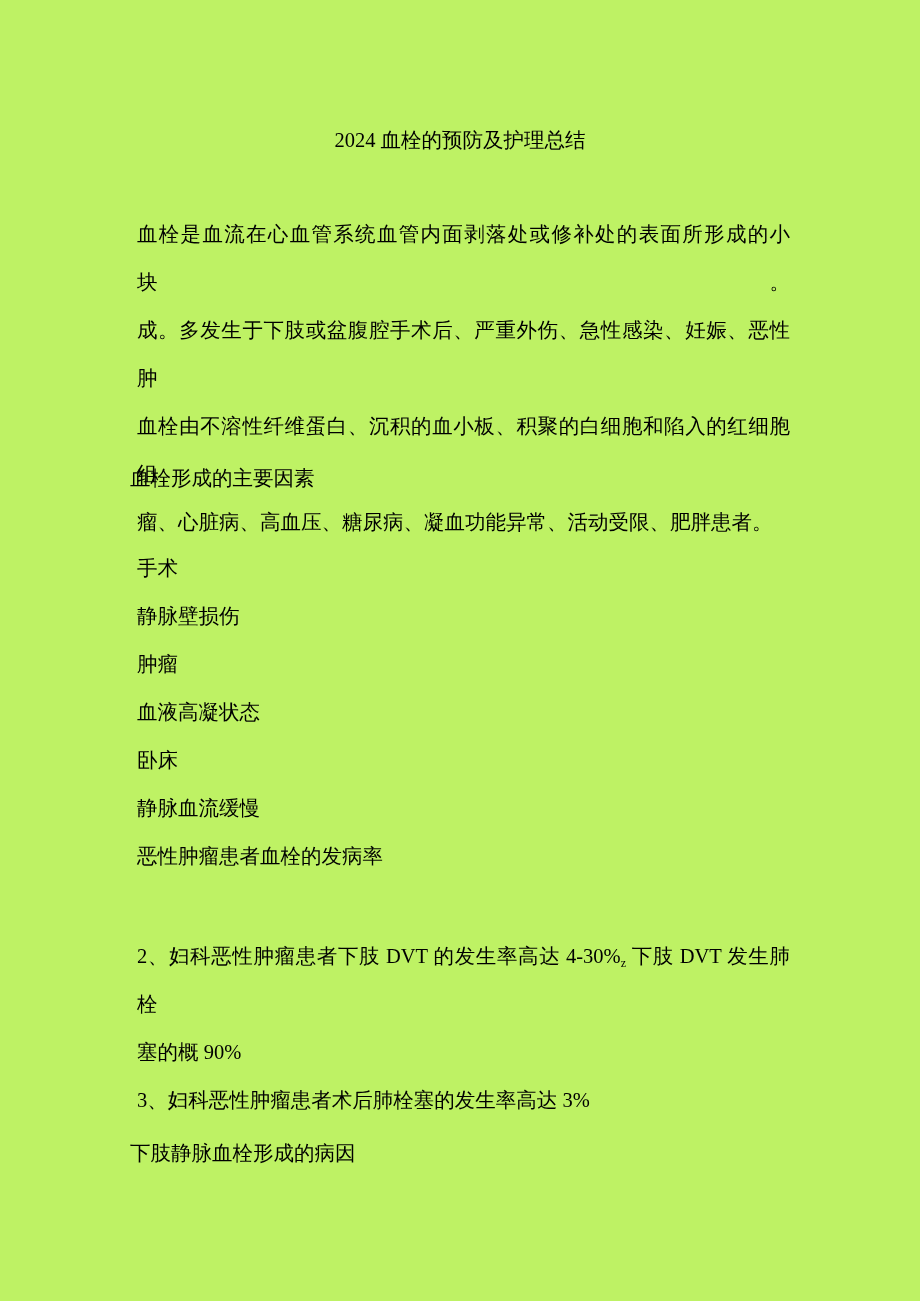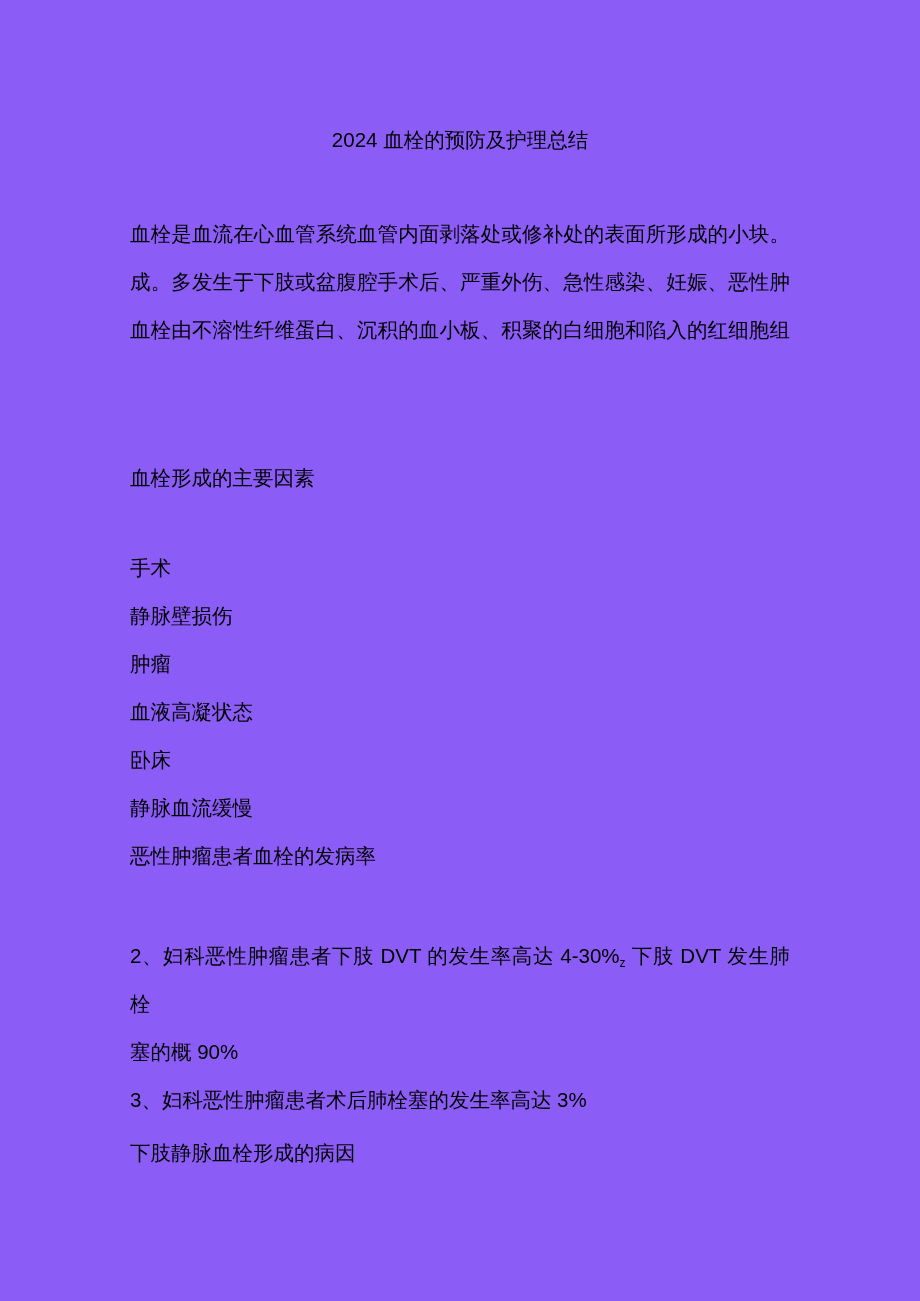--- a/index.html
+++ b/index.html
@@ -4,37 +4,38 @@
 <style>
   html, body {
     margin: 0;
     padding: 0;
     background: #ffffff;
   }
   .page {
     position: relative;
     width: 920px;
     height: 1301px;
-    background: #8b5cf6;
+    background: #bef264;
     color: #000000;
-    font-family: Liberation Sans, sans-serif;
+    font-family: Liberation Serif, serif;
     font-size: 20.5px;
     overflow: hidden;
   }
   .block {
     position: absolute;
     left: 130px;
     width: 660px;
     line-height: 48px;
   }
   .title {
     text-align: center;
   }
   .line {
     white-space: nowrap;
+    margin-left: 7px;
   }
   
   .just {
     white-space: normal;
     text-align: justify;
     text-align-last: justify;
   }
   sub {
     font-size: 12px;
     line-height: 0;
@@ -45,20 +46,21 @@
 <body>
 
 <div class="page">
 
   <div class="block title" style="top:116px">2024 血栓的预防及护理总结</div>
 
   <div class="block" style="top:210px">
     <div class="line just">血栓是血流在心血管系统血管内面剥落处或修补处的表面所形成的小块。</div>
     <div class="line just">成。多发生于下肢或盆腹腔手术后、严重外伤、急性感染、妊娠、恶性肿</div>
     <div class="line just">血栓由不溶性纤维蛋白、沉积的血小板、积聚的白细胞和陷入的红细胞组</div>
+    <div class="line">瘤、心脏病、高血压、糖尿病、凝血功能异常、活动受限、肥胖患者。</div>
   </div>
 
   <div class="block" style="top:454px">血栓形成的主要因素</div>
 
   <div class="block" style="top:544px">
     <div class="line">手术</div>
     <div class="line">静脉壁损伤</div>
     <div class="line">肿瘤</div>
     <div class="line">血液高凝状态</div>
     <div class="line">卧床</div>

